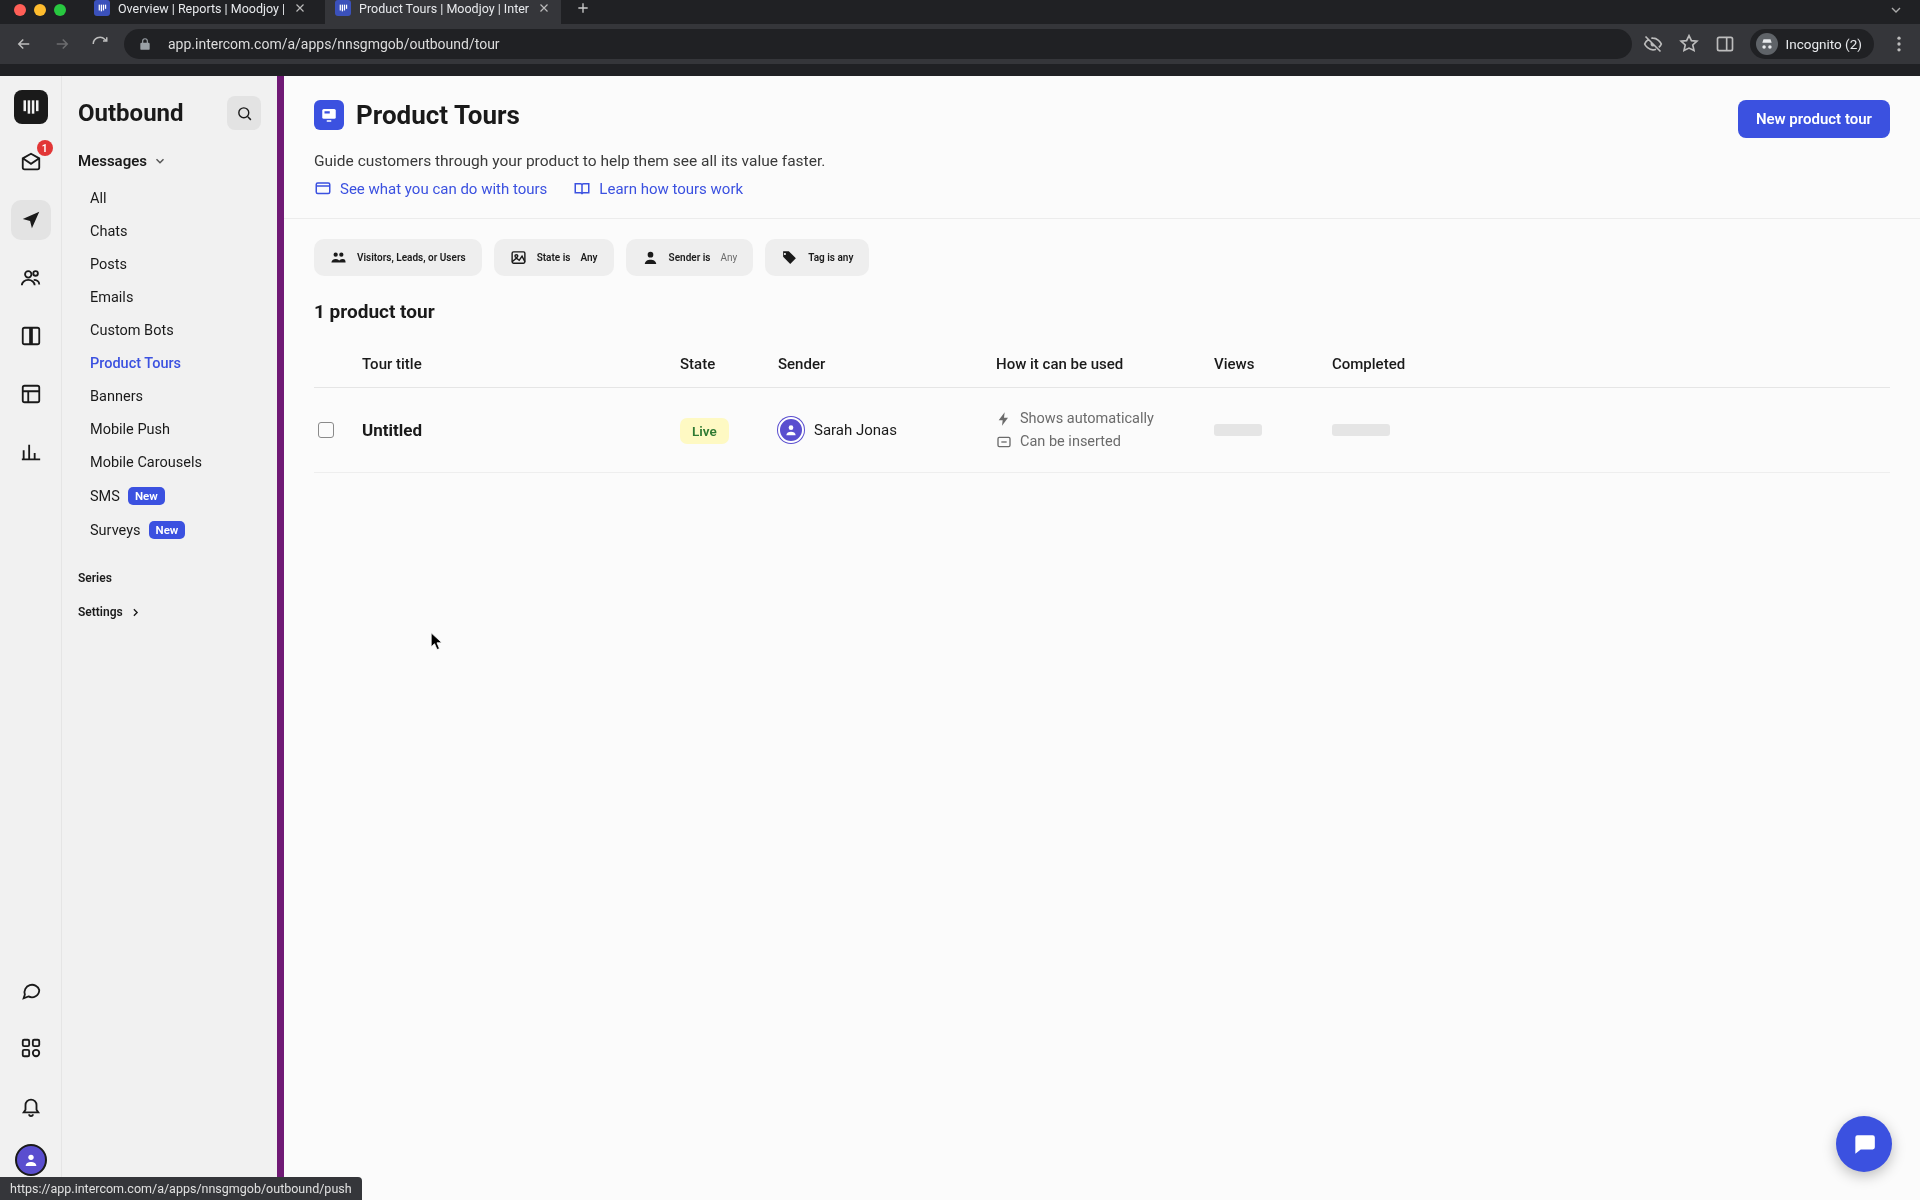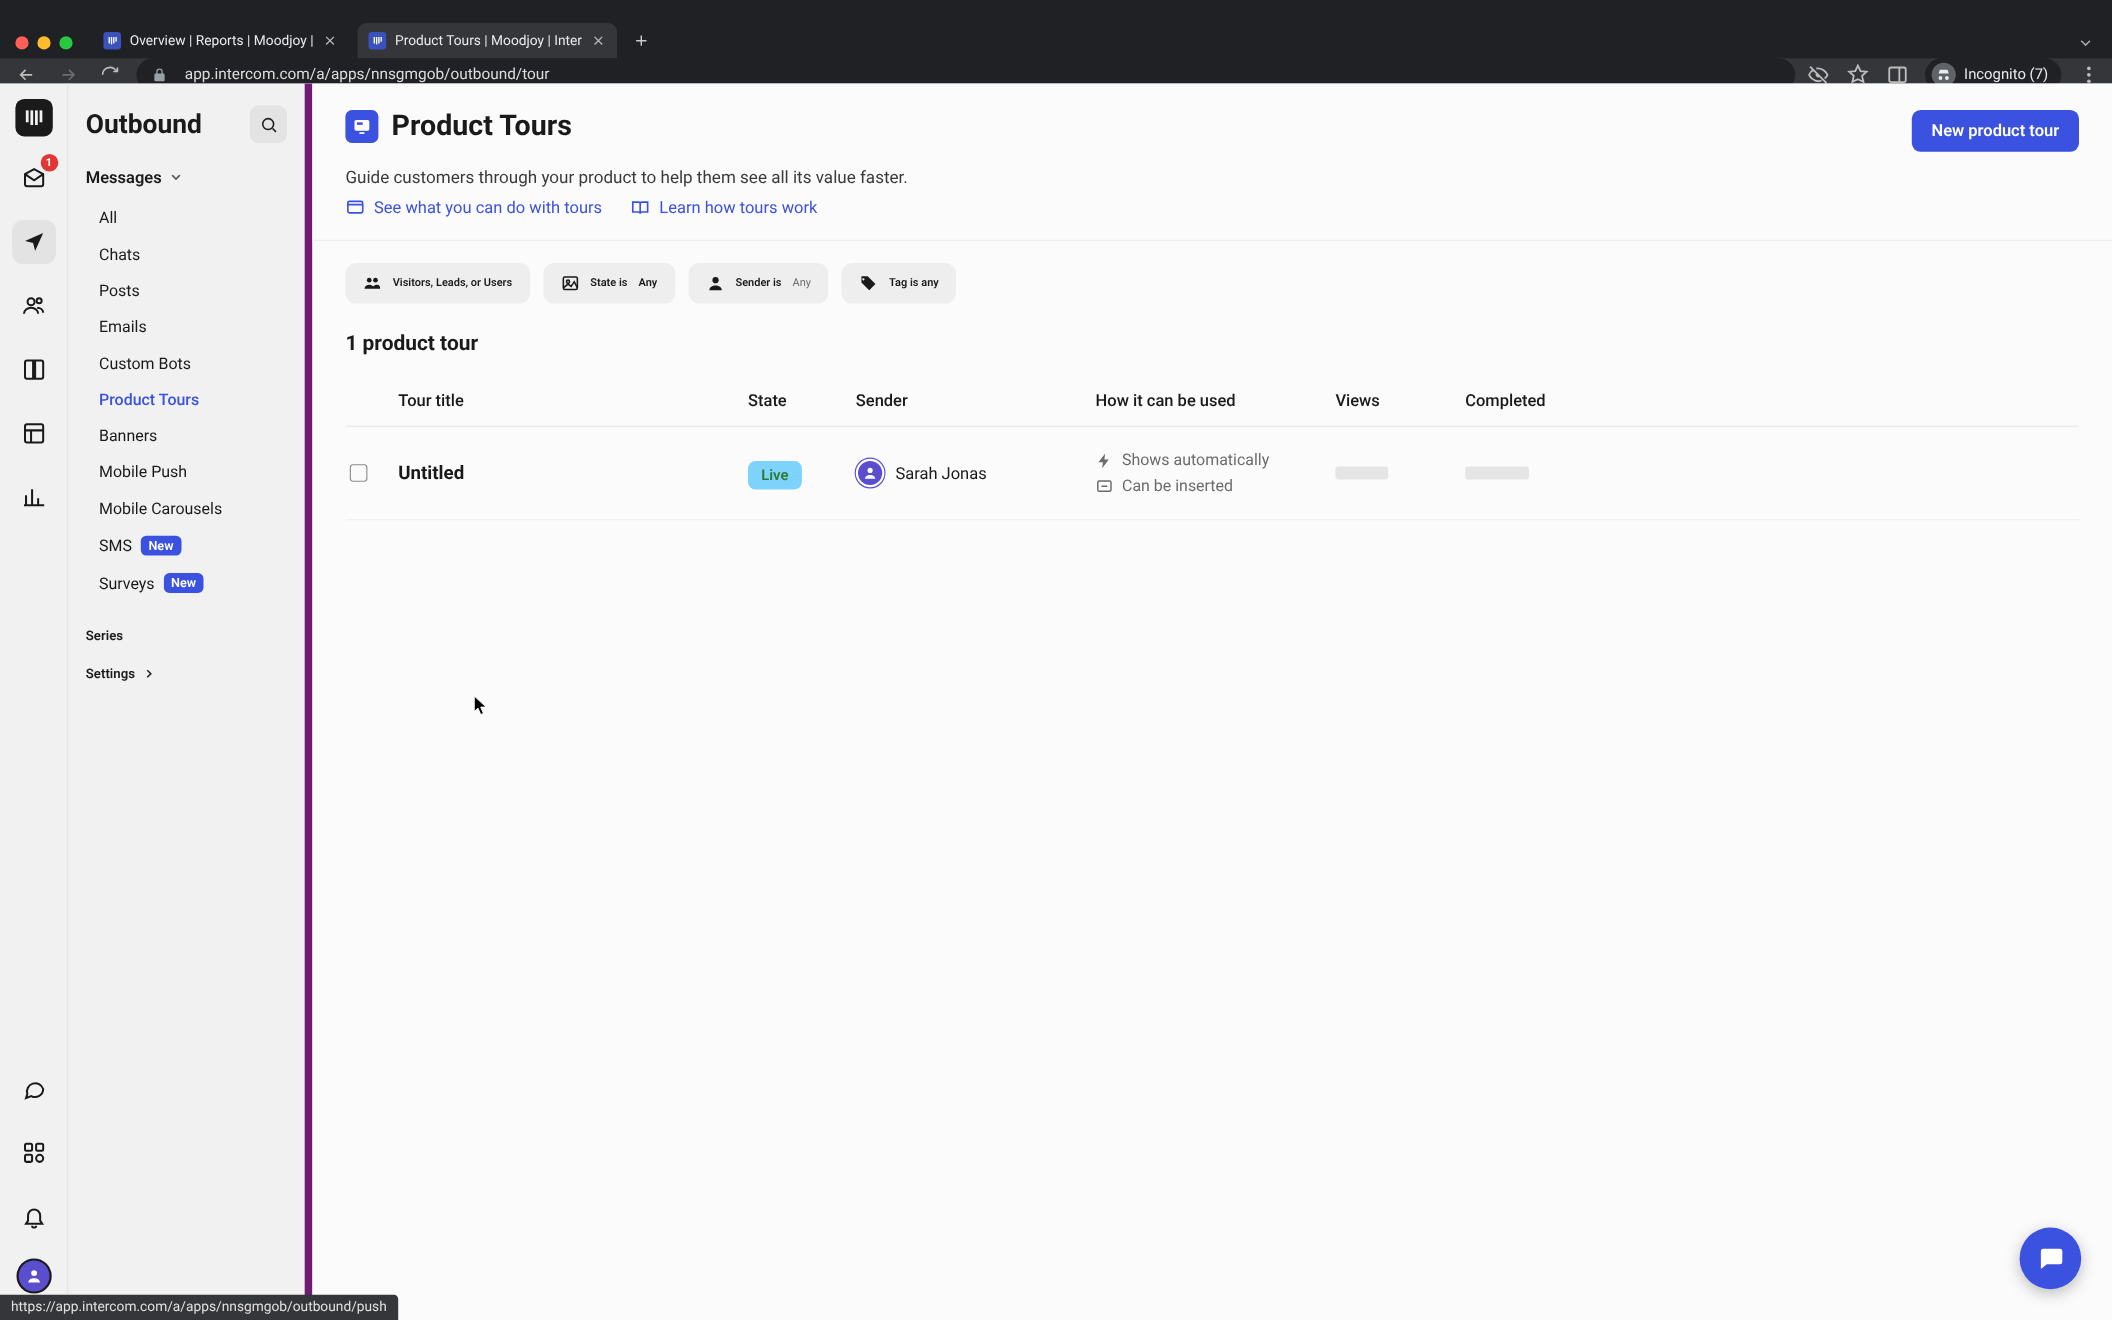--- a/index.html
+++ b/index.html
@@ -1,20 +1,20 @@
 <!DOCTYPE html>
 <html><head>
 <meta charset="utf-8">
 <style>
 * { margin: 0; padding: 0; box-sizing: border-box; font-family: -apple-system, BlinkMacSystemFont, "Segoe UI", Roboto, Helvetica, Arial, sans-serif; }
 html, body { width: 1920px; height: 1200px; overflow: hidden; background: #f5f5f5; }
 
 
 .browser-chrome { height: 76px; background: #202124; color: #ccc; display: flex; flex-direction: column; }
-.tab-strip { height: 24px; display: flex; align-items: flex-end; padding: 0 8px; gap: 8px; margin-top: 29px; }
+.tab-strip { height: 24px; display: flex; align-items: flex-end; padding: 0 8px; gap: 8px; }
 .traffic-lights { display: flex; gap: 8px; align-items: center; padding: 0 10px 8px 6px; }
 .tl { width: 12px; height: 12px; border-radius: 50%; }
 .tl.red { background: #ff5f57; }
 .tl.yel { background: #febc2e; }
 .tl.grn { background: #28c840; }
 .tab { display: flex; align-items: center; height: 32px; border-radius: 8px 8px 0 0; padding: 0 10px; gap: 8px; max-width: 240px; font-size: 12.5px; color: #e8eaed; background: transparent; cursor: pointer; }
 .tab.active { background: #35363a; }
 .tab .favicon { width: 16px; height: 16px; border-radius: 3px; background:#3B51BB; display:flex; align-items:center; justify-content:center;}
 .tab .favicon svg { width:10px; height:10px; }
 .tab .label { white-space: nowrap; overflow: hidden; text-overflow: ellipsis; flex: 1; }
@@ -75,21 +75,21 @@
 .filter-chip svg { width:17px; height:17px;}
 
 .list-head { padding:4px 30px 8px 30px; font-size:19px; font-weight:700; color:#1a1a1a;}
 
 .table { padding:10px 30px 30px 30px; }
 .thead, .trow { display:grid; grid-template-columns: 40px 310px 90px 210px 210px 110px 110px; align-items:center; gap:8px;}
 .thead { color:#1a1a1a; font-size:15px; font-weight:500; padding:14px 0; border-bottom:1px solid #e5e5e5;}
 .trow { padding:22px 0; border-bottom:1px solid #eee;}
 .checkbox { width:16px;height:16px;border:1.5px solid #8a8a8a;border-radius:3px; cursor:pointer; margin-left:4px;}
 .tour-name { font-size:17px; font-weight:700; color:#1a1a1a;}
-.state-pill { background:#7dd3fc; color:#2f7a33; font-size:13.5px; font-weight:600; padding:5px 12px; border-radius:7px; width:fit-content;}
+.state-pill { background:#fef9c3; color:#2f7a33; font-size:13.5px; font-weight:600; padding:5px 12px; border-radius:7px; width:fit-content;}
 .sender { display:flex; align-items:center; gap:10px; color:#1a1a1a; font-size:15px;}
 .sender .av { width:26px;height:26px;border-radius:50%;background:#5a4ecf;border:2px solid #fff;box-shadow:0 0 0 1px #5a4ecf; display:flex;align-items:center;justify-content:center;color:#fff;font-size:11px;}
 .usage { display:flex; flex-direction:column; gap:6px; color:#6b6b6b; font-size:14.5px;}
 .usage div { display:flex; align-items:center; gap:8px;}
 .usage svg { width:16px;height:16px;}
 .skeleton { width:48px;height:12px;background:#e5e5e5;border-radius:3px;}
 
 
 .fab { position:absolute; right:28px; bottom:28px; width:56px;height:56px;border-radius:50%; background:#3B51E0; display:flex;align-items:center;justify-content:center; color:#fff; cursor:pointer; box-shadow:0 4px 14px rgba(0,0,0,.25);}
 .fab svg{width:26px;height:26px;}
@@ -191,21 +191,21 @@
             <rect x="3" y="4" width="18" height="16" rx="2"></rect>
             <path d="M14 4v16"></path>
           </svg>
         </div>
       <div class="incognito-pill">
         <span class="glyph">
             <svg width="14" height="14" viewBox="0 0 24 24" fill="#e8eaed">
               <path d="M4 10l2-6h12l2 6H4zm3 4a3 3 0 1 0 0 6 3 3 0 0 0 0-6zm10 0a3 3 0 1 0 0 6 3 3 0 0 0 0-6zM10 17h4"></path>
             </svg>
           </span>
-        <span>Incognito (7)</span>
+        <span>Incognito (2)</span>
       </div>
       <div class="addr-icon">
           <svg viewBox="0 0 24 24" width="20" height="20" fill="currentColor">
             <circle cx="12" cy="5" r="2"></circle>
             <circle cx="12" cy="12" r="2"></circle>
             <circle cx="12" cy="19" r="2"></circle>
           </svg>
         </div>
     </div>
   </div>

